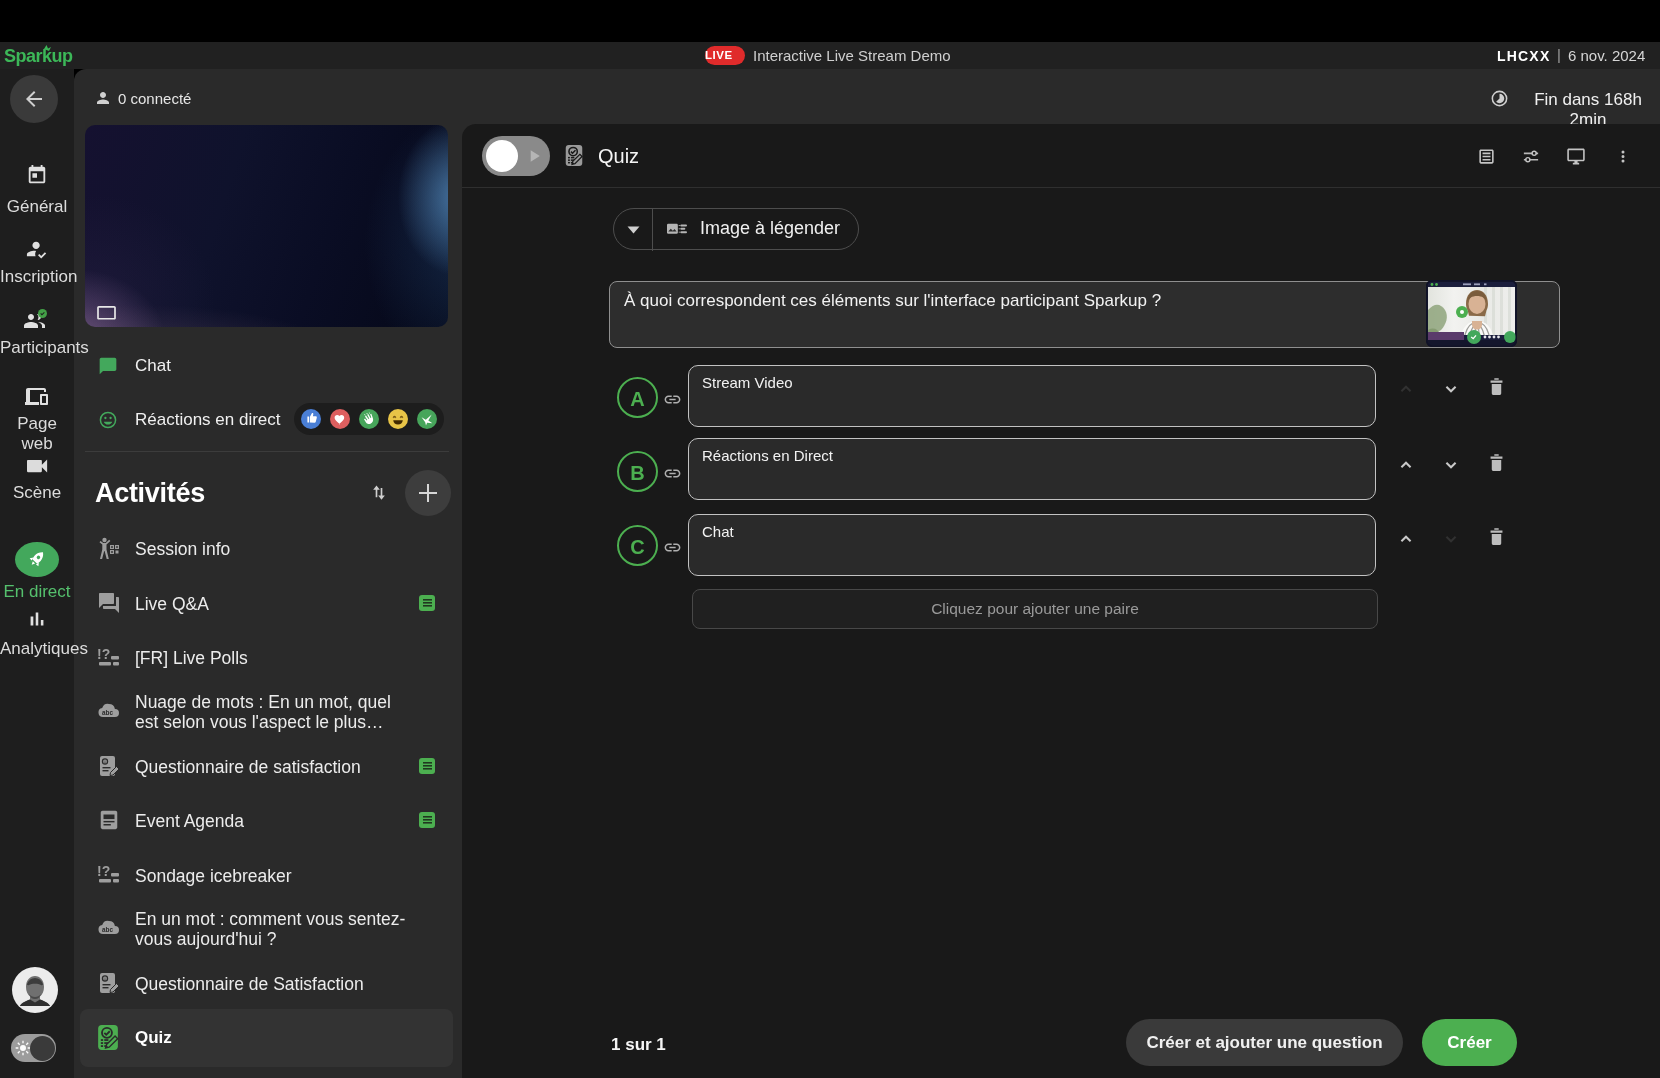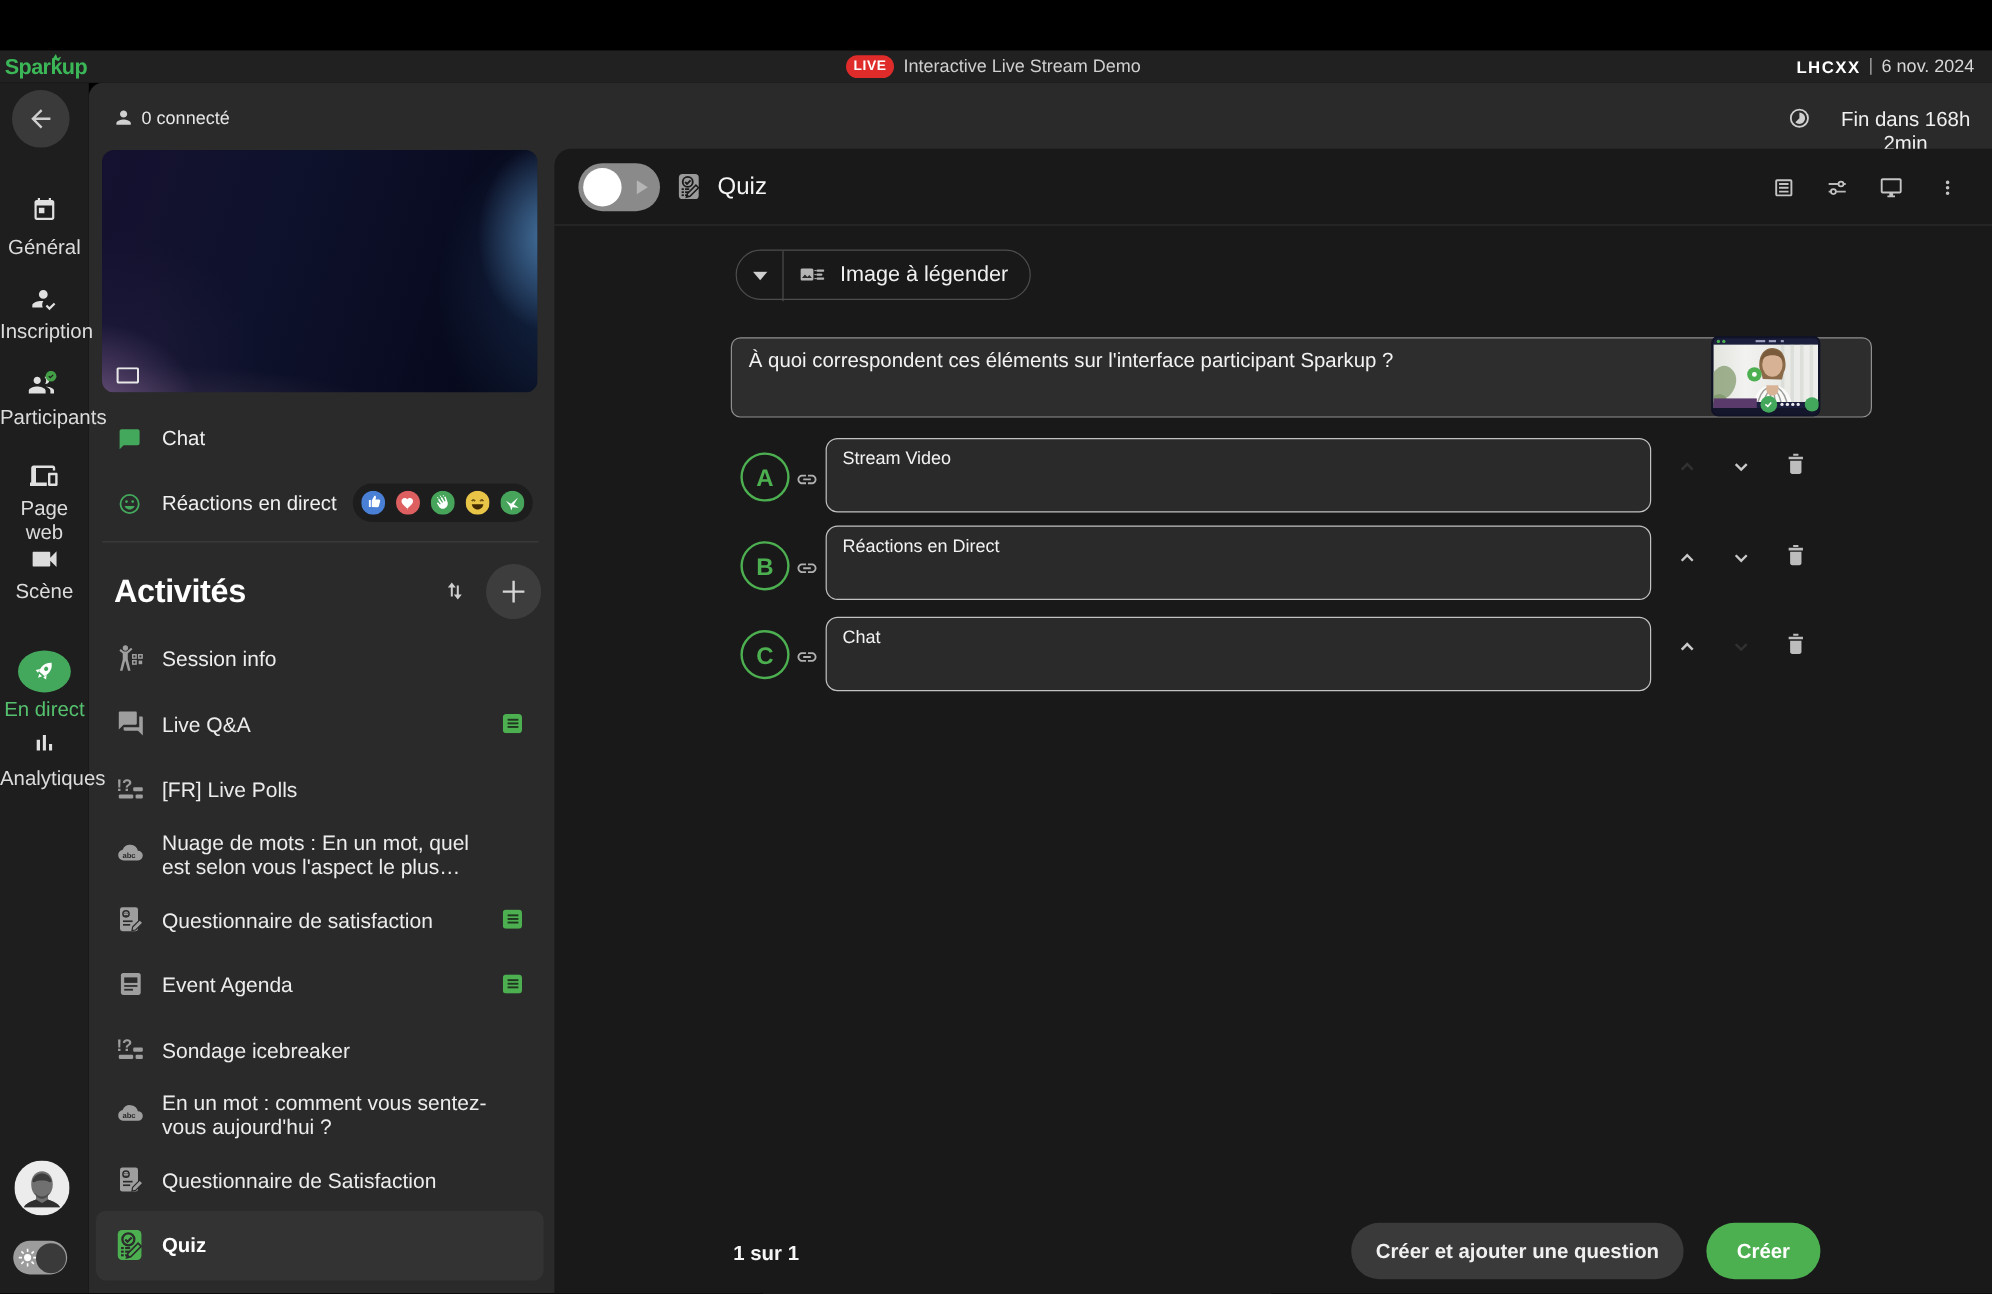--- a/index.html
+++ b/index.html
@@ -29,21 +29,21 @@
 </head>
 <body>
 <div id="stage">
   <div id="strip">
 
     <svg class="abs" style="left:4px; top:2px;" width="70" height="24" viewBox="0 0 70 24">
       <text x="0" y="18" font-family="Liberation Sans" font-weight="bold" font-size="18" fill="#3cb758" letter-spacing="-0.5">Sparkup</text>
       <path d="M40 5 L42.5 1 L44 4.5 L47 3 L45 7 Z" fill="#3cb758"></path>
     </svg>
 
-    <div class="abs" style="left:705px; top:4px; width:40px; height:19px; background:#e02b2b; border-radius:10px; color:#fff; font-weight:bold; font-size:11.5px; text-align:center; line-height:19px; letter-spacing:0.5px;">LIVE</div>
+    <div class="abs" style="left:705px; top:4px; width:40px; height:19px; background:#e02b2b; border-radius:10px; color:#fff; font-weight:bold; font-size:11.5px; text-align:left; line-height:19px; letter-spacing:0.5px;">LIVE</div>
     <div class="abs" style="left:753px; top:3px; font-size:15px; color:#cfcfcf; line-height:21px;">Interactive Live Stream Demo</div>
 
     <div class="abs" style="left:1497px; top:3.5px; font-size:14px; color:#fff; font-weight:bold; letter-spacing:1.2px; line-height:20px;">LHCXX</div>
     <div class="abs" style="left:1557px; top:2px; font-size:15px; color:#9e9e9e; line-height:21px;">|</div>
     <div class="abs" style="left:1568px; top:3px; font-size:15px; color:#d6d6d6; line-height:21px;">6 nov. 2024</div>
   </div>
   <div id="leftbg">
 
     <svg class="abs" style="left:20px; top:20px;" width="18" height="18" viewBox="0 0 24 24">
         <path d="M12 12c2.21 0 4-1.79 4-4s-1.79-4-4-4-4 1.79-4 4 1.79 4 4 4zm0 2c-2.67 0-8 1.34-8 4v2h16v-2c0-2.66-5.33-4-8-4z" fill="#d0d0d0"></path>
@@ -452,20 +452,23 @@
     <svg class="chev" style="left:933px; top:404px;" viewBox="0 0 24 24">
         <path d="M7 14.5l5-5 5 5"></path>
       </svg>
     <svg class="chev dis" style="left:978px; top:404px;" viewBox="0 0 24 24">
         <path d="M7 9.5l5 5 5-5"></path>
       </svg>
     <svg class="trash" style="left:1024px; top:402px;" viewBox="0 0 24 24">
         <path d="M9.5 2.5h5v1.8h-5zM5.2 5.2h13.6v2.4H5.2zM6.6 9h10.8v10.6c0 1.2-.9 2.1-2.1 2.1H8.7c-1.2 0-2.1-.9-2.1-2.1z"></path>
       </svg>
 
+    <div class="abs" style="left:230px; top:465px; width:686px; height:40px; border:1px solid #484848; border-radius:8px; background:#202020; text-align:center;">
+      <span style="font-size:15.5px; color:#9a9a9a; line-height:38px;">Cliquez pour ajouter une paire</span>
+    </div>
 
     <div class="abs" style="left:149px; top:911px; font-size:17px; font-weight:bold; color:#f5f5f5;">1 sur 1</div>
     <div class="abs" style="left:664px; top:895px; width:277px; height:47px; border-radius:24px; background:#3a3a3a; text-align:center;">
       <span style="font-size:17px; font-weight:bold; color:#f0f0f0; line-height:47px;">Créer et ajouter une question</span>
     </div>
     <div class="abs" style="left:960px; top:895px; width:95px; height:47px; border-radius:24px; background:#4caf50; text-align:center;">
       <span style="font-size:17px; font-weight:bold; color:#fff; line-height:47px;">Créer</span>
     </div>
   </div>
 </div>

